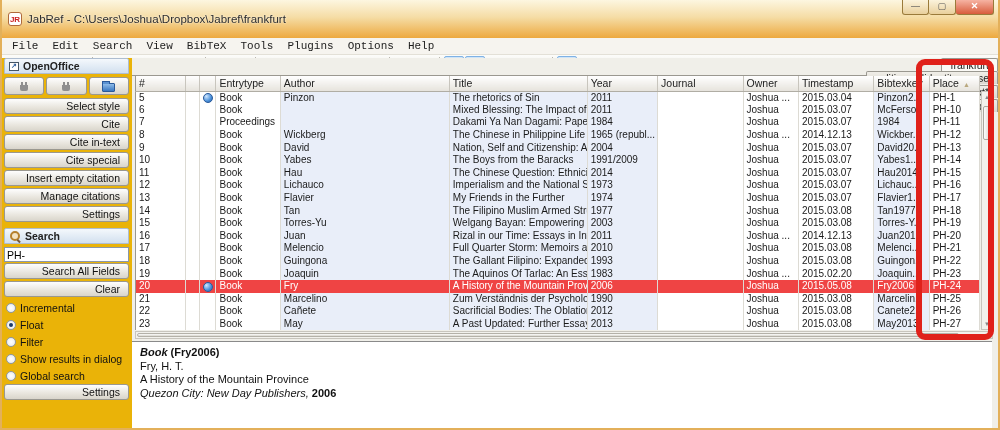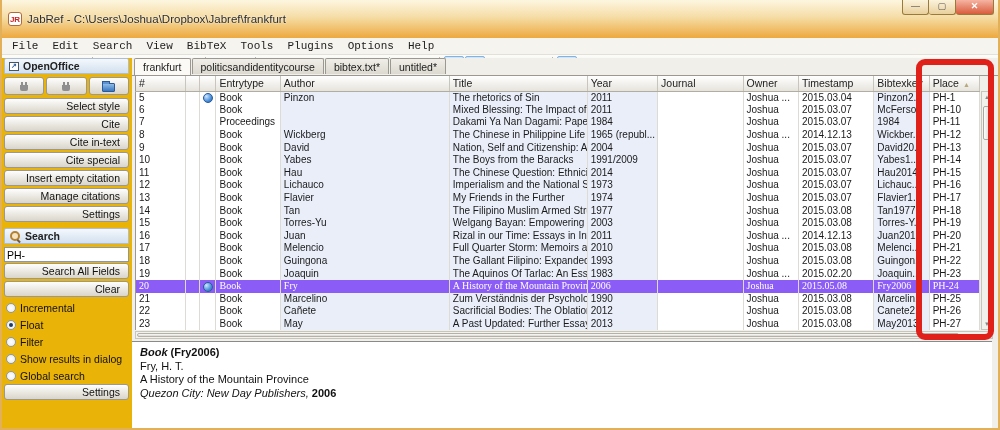--- a/index.html
+++ b/index.html
@@ -78,33 +78,33 @@
              text-align:right; padding:0 8px 0 2px; white-space:nowrap; overflow:hidden; line-height:14px; }
   .search-input { width:100%; height:15px; border:1px solid #8a97a8; font-size:10.5px; padding:0 2px; margin:3px 0 1px 0;
                   font-family:"Liberation Sans", sans-serif; background:#fff; }
   .radio-row { display:flex; align-items:center; gap:4px; font-size:10.5px; height:17px; color:#111; padding-left:2px; }
   .rb { width:10px; height:10px; border-radius:50%; border:1px solid #8a97a8; background:radial-gradient(#fff,#e8e8e8); position:relative; flex:none; }
   .rb.on::after { content:""; position:absolute; left:2px; top:2px; width:4px; height:4px; border-radius:50%; background:#1c3a6a; }
   .mt6 { margin-top:6px; }
 
   
   .content { position:absolute; left:130px; top:58px; right:0; bottom:0; background:#f0efe9; }
-  .tabbar { height:18px; display:flex; align-items:flex-start; padding-left:2px; gap:1px; border-bottom:1px solid #9a9890; }
+  .tabbar { height:18px; display:flex; align-items:flex-end; padding-left:2px; gap:1px; border-bottom:1px solid #9a9890;flex-direction:column; }
   .tab { height:16px; padding:0 8px; font-size:10.5px; display:flex; align-items:center; color:#222;
          background:linear-gradient(#f0eee8,#dcd9d0); border:1px solid #9a9890; border-bottom:none; border-radius:2px 2px 0 0; }
   .tab.active { background:#fbfaf6; height:17px; margin-bottom:-1px; }
 
   table.grid { position:absolute; left:3px; top:18px; width:845px; border-collapse:collapse; table-layout:fixed;
                border-left:1px solid #9a9890; border-right:1px solid #9a9890; background:#fff; }
   table.grid th { height:15px; background:linear-gradient(#ffffff,#e6e3dc); border-right:1px solid #c8c5bd; border-bottom:1px solid #b0ada4;
                   font-size:10.5px; font-weight:normal; text-align:left; padding:0 3px; color:#222; white-space:nowrap; overflow:hidden; }
   table.grid td { height:12.6px; font-size:10px; padding:0 3px; color:#1a1a1a; white-space:nowrap; overflow:hidden;
                   border-right:1px solid #dddbd4; line-height:12px; }
   td.shade { background:#e9eef9; }
-  tr.sel td, tr.sel td.shade { background:#8b5cf6; color:#fff;font-family:Liberation Serif, serif; }
+  tr.sel td, tr.sel td.shade { background:#ef4444; color:#fff; }
   .sort-arrow { font-size:7px; color:#b9a87e; margin-left:4px; }
   .globe { display:inline-block; width:10px; height:10px; border-radius:50%; vertical-align:middle;
            background:radial-gradient(circle at 30% 30%, #cfe6ff, #4a90d9 60%, #2a60a9); border:1px solid #2a5a9a; }
 
   .vscroll { position:absolute; left:849px; top:33px; width:12px; height:239px; background:#f2f1ec; border:1px solid #c8c5bd;
              font-size:6px; color:#888; text-align:center; }
   .vthumb { position:absolute; left:1px; right:1px; top:14px; height:34px; background:linear-gradient(90deg,#fdfdfd,#d8d5cc); border:1px solid #aaa79e; border-radius:2px; }
   .varr-up { position:absolute; top:2px; left:0; right:0; }
   .varr-dn { position:absolute; bottom:2px; left:0; right:0; }
   .hscroll { position:absolute; left:3px; top:273px; width:858px; height:8px; background:#f2f1ec; border:1px solid #c8c5bd; }

